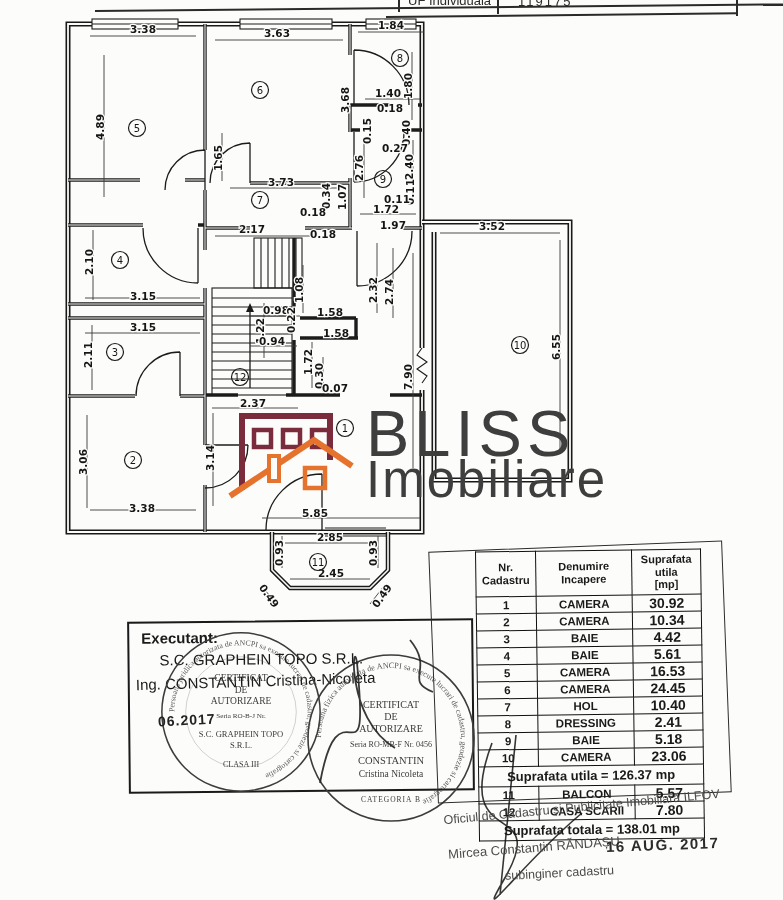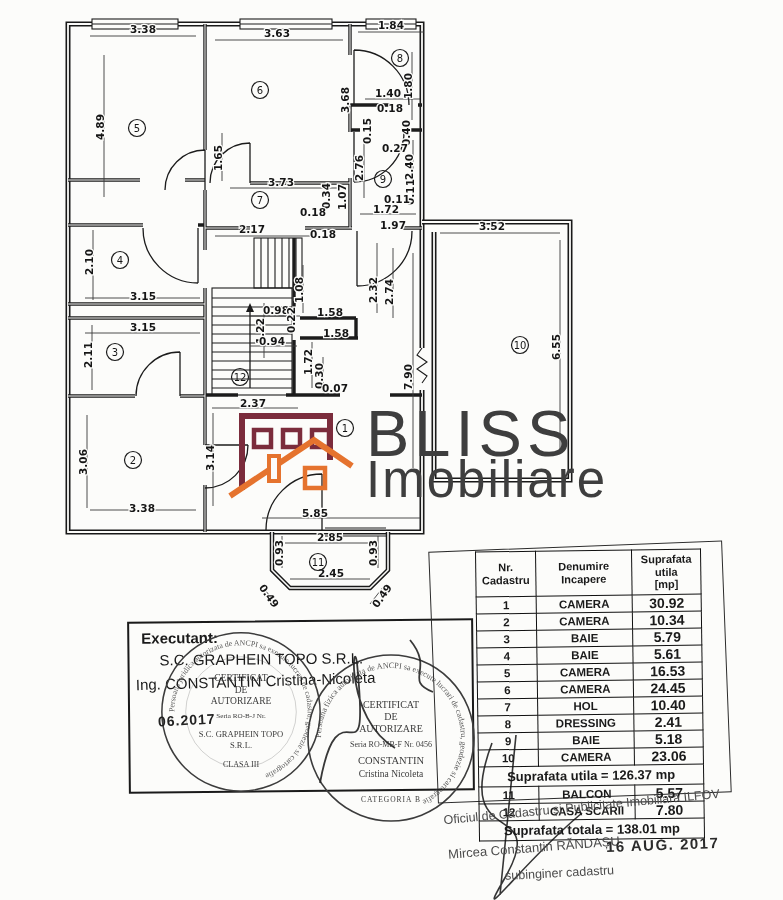--- a/index.html
+++ b/index.html
@@ -43,20 +43,29 @@
       letter-spacing:1.5px;transform:rotate(-2deg);}
   .f-role{left:505px;top:866px;font-size:12.5px;transform:rotate(-3deg);}
   .sig{position:absolute;}
   .st-center{font-family:"Liberation Serif",serif;fill:#3c3c3c;}
 </style>
 </head>
 <body>
 
 <div class="page">
 
+  <div class="topstrip">
+    <div class="tline" style="left:95px;top:10px;width:690px;height:2px;transform:rotate(-.55deg);transform-origin:left top;"></div>
+    <div class="tline" style="left:386px;top:16px;width:352px;height:1.6px;transform:rotate(-.6deg);transform-origin:left top;"></div>
+    <div class="tline" style="left:398px;top:0;width:1.8px;height:12px;"></div>
+    <div class="tline" style="left:497px;top:0;width:1.8px;height:14px;"></div>
+    <div class="tline" style="left:736px;top:0;width:1.8px;height:16px;"></div>
+    <div class="topcell" style="left:408px;top:-7px;">UF Individuala</div>
+    <div class="topcell" style="left:518px;top:-6px;letter-spacing:2px;">119175</div>
+  </div>
 
   <svg class="plan" width="783" height="620" viewBox="0 0 783 620">
 
     <g>
       <path d="M68,24 H422 V532 H68 Z" fill="none" stroke="#191919" stroke-width="5"></path>
       <path d="M68,24 H422 V532 H68 Z" fill="none" stroke="#fcfcfa" stroke-width="1.8"></path>
       <path d="M422,222 H570 V480 H434 V232" fill="none" stroke="#191919" stroke-width="5"></path>
       <path d="M422,222 H570 V480 H434 V232" fill="none" stroke="#fcfcfa" stroke-width="1.8"></path>
       <path d="M272,532 V570 L290,588 H370 L388,570 V532" fill="none" stroke="#191919" stroke-width="4.5"></path>
       <path d="M272,532 V570 L290,588 H370 L388,570 V532" fill="none" stroke="#fcfcfa" stroke-width="1.6"></path>
@@ -302,21 +311,21 @@
           <td class="area">30.92</td>
         </tr>
         <tr>
           <td>2</td>
           <td>CAMERA</td>
           <td class="area">10.34</td>
         </tr>
         <tr>
           <td>3</td>
           <td>BAIE</td>
-          <td class="area">5.79</td>
+          <td class="area">4.42</td>
         </tr>
         <tr>
           <td>4</td>
           <td>BAIE</td>
           <td class="area">5.61</td>
         </tr>
         <tr>
           <td>5</td>
           <td>CAMERA</td>
           <td class="area">16.53</td>

